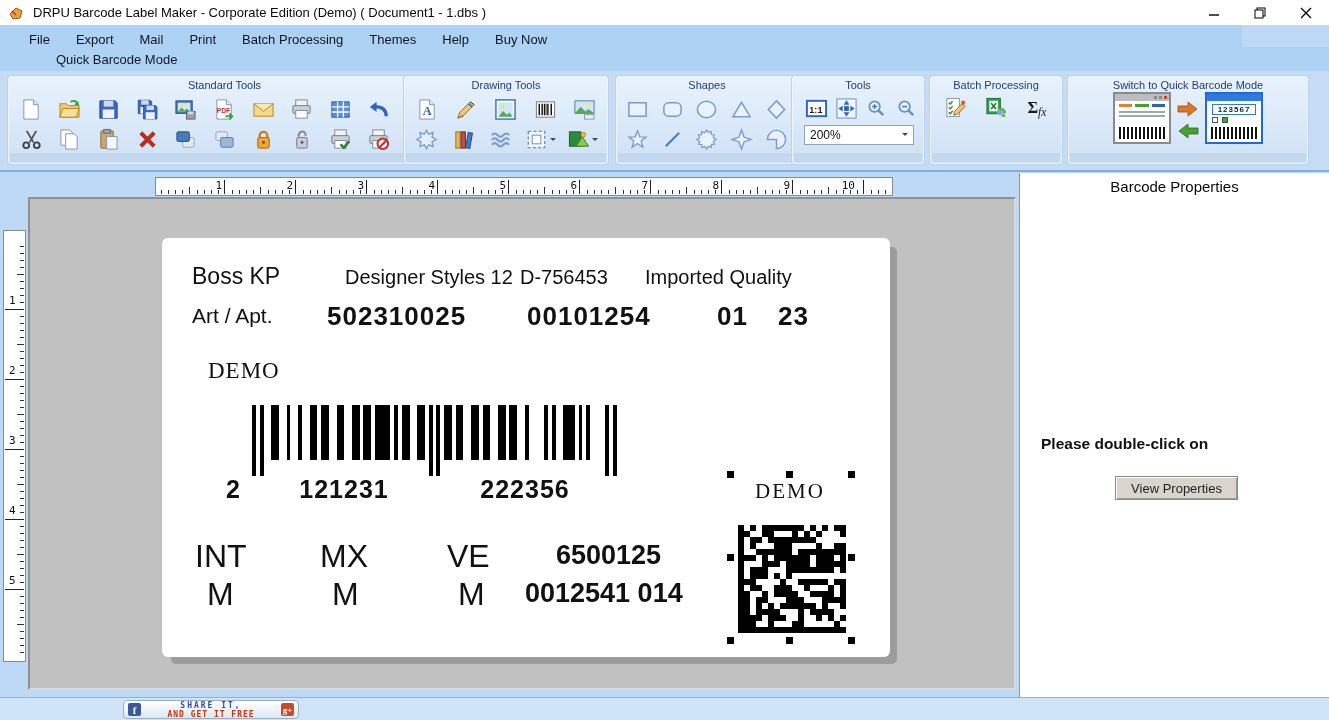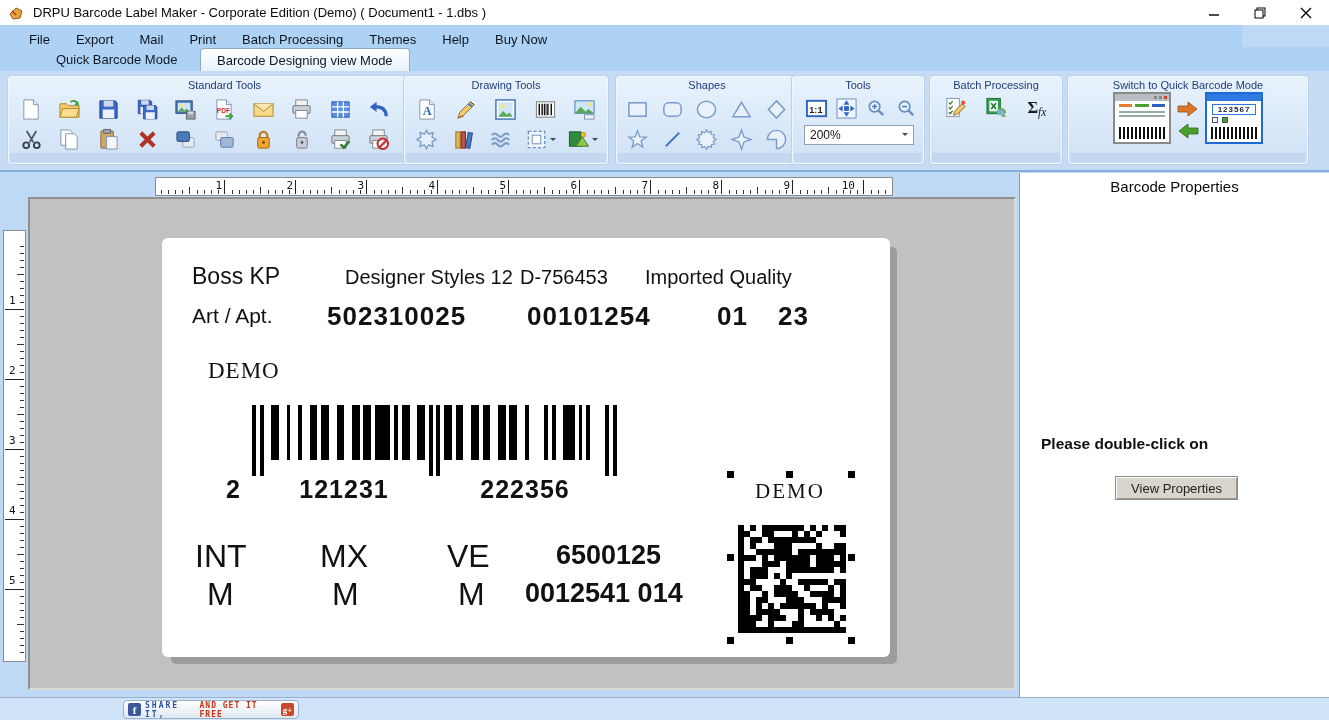--- a/index.html
+++ b/index.html
@@ -118,21 +118,21 @@
   
   .statusbar{position:absolute;left:0;top:697px;width:1329px;height:23px;background:#cfe4f8;
              border-top:1px solid #9ab0c8}
   .share{position:absolute;left:123px;top:2px;width:176px;height:19px;
          background:linear-gradient(#ffffff,#dde8f2);border:1px solid #9ab0c8;border-radius:4px;
          display:flex;align-items:center;gap:4px;padding:0 4px}
   .fbicon{width:13px;height:13px;background:#3b5998;color:#fff;border-radius:2px;
           font:bold 11px "Liberation Serif",serif;display:flex;align-items:center;justify-content:center}
   .gpicon{width:13px;height:13px;background:#c9472a;color:#fff;border-radius:2px;
           font:bold 9px "Liberation Serif",serif;display:flex;align-items:center;justify-content:center}
-  .share-txt{flex:1;display:flex;flex-direction:row;align-items:center;line-height:8px}
+  .share-txt{flex:1;display:flex;flex-direction:column;align-items:center;line-height:8px}
   .sl1{font:bold 8px "DejaVu Sans Mono",monospace;color:#2a52b0;letter-spacing:2px}
   .sl2{font:bold 8px "DejaVu Sans Mono",monospace;color:#cc3311;letter-spacing:1px}
 </style>
 </head>
 <body>
 
 <div class="titlebar">
   <span class="appicon">
     <svg width="16" height="16" viewBox="0 0 16 16">
         <path d="M2 9l6-6 6 3-2 7-7 1z" fill="#e8a33d" stroke="#8a5a18"></path>
@@ -166,21 +166,20 @@
     <span class="menuitem">Mail</span>
     <span class="menuitem">Print</span>
     <span class="menuitem">Batch Processing</span>
     <span class="menuitem">Themes</span>
     <span class="menuitem">Help</span>
     <span class="menuitem">Buy Now</span>
   </div>
 
 <div class="tabstrip">
   <span class="tab-quick">Quick Barcode Mode</span>
-  <span class="tab-design">Barcode Designing view Mode</span>
 </div>
 
 <div class="ribbon">
   <div class="rgroup" style="left:8px;width:433px">
     <div class="rtitle">Standard Tools</div>
     <div class="rrows">
       <div class="rrow">
           <div class="ibtn">
             <svg viewBox="0 0 24 24" width="23" height="23">
               <path d="M4 2h10l5 5v15H4z" fill="#fff" stroke="#8494ab"></path>

